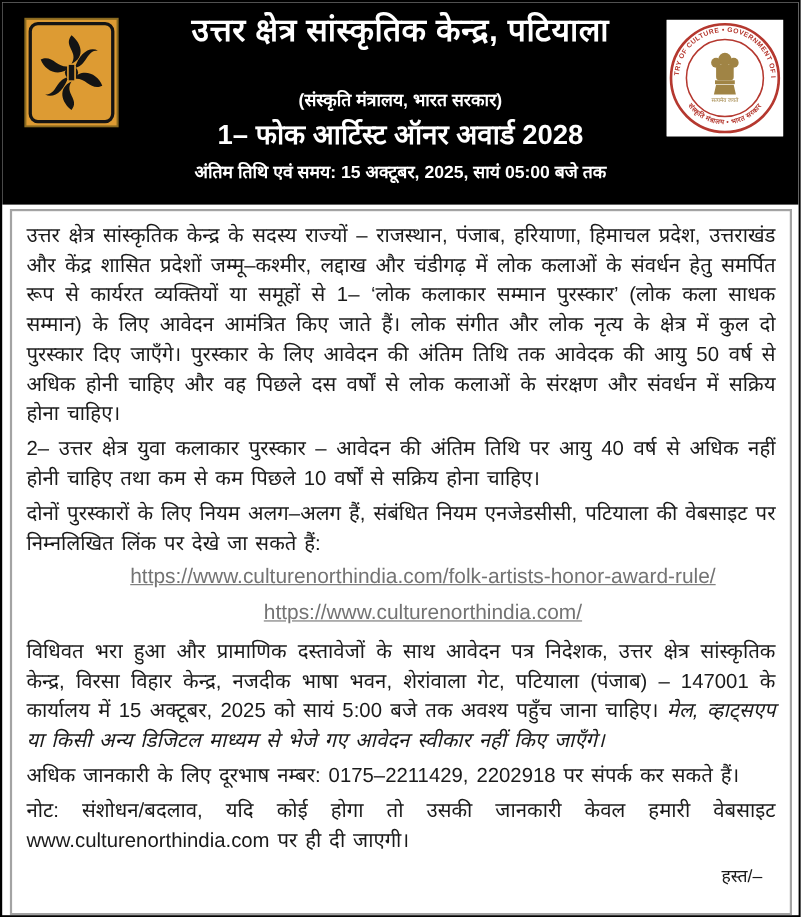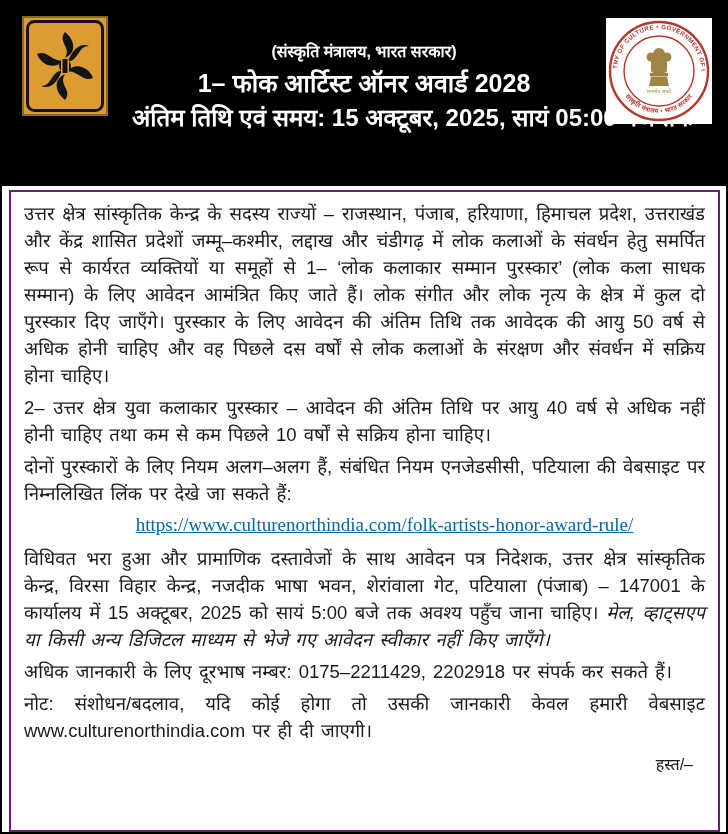--- a/index.html
+++ b/index.html
@@ -27,45 +27,45 @@
   }
   .hdr-logo-right {
     position:absolute; right:14px; top:16px;
     width:106px; height:106px;
     background:#fff;
   }
   .hdr-text { margin:0 130px; }
   .org-name   { font-size:29px; font-weight:700; line-height:40px; letter-spacing:.5px; }
   .org-sub    { font-size:16px; font-weight:700; line-height:24px;margin-top:32px; }
   .award-line { font-size:25px; font-weight:700; line-height:34px; margin-top:2px; }
-  .deadline   { font-size:24px; font-weight:700; line-height:32px; margin-top:2px; white-space:nowrap; }
+  .deadline   { font-size:16px; font-weight:700; line-height:32px; margin-top:2px; white-space:nowrap; }
   
   .body-box {
     margin:4px 6px 0 7px;
-    border:2px solid #701a75;
+    border:2px solid #a3a3a3;
     height:642px;
     padding:8px 13px 4px 13px;
     color:#1a1a1a;
     overflow:hidden;
   }
   .para {
     font-size:18.5px;
     line-height:27px;
     text-align:justify;
     margin-bottom:5px;
     word-spacing:2px;
   }
   .para .it { font-style:italic; }
   .para .bold-site { font-weight:400; font-family:"Liberation Sans", sans-serif; }
   .link-row { text-align:center; line-height:26px; margin:2px 0 6px 0; }
   .link-row a {
-    color:#0369a1;
+    color:#737373;
     text-decoration:underline;
     font-size:19px;
-    font-family:Liberation Serif, serif;
+    font-family:Liberation Sans, sans-serif;
     margin-left:40px;
   }
   
   .sig { text-align:right; padding-right:12px; margin-top:10px; }
   .sig-signed      { font-size:16px; line-height:22px; }
 </style>
 </head>
 <body>
 
 <div class="page">
@@ -112,39 +112,43 @@
           <circle cx="61" cy="39" r="4.5"></circle>
           <rect x="45" y="41" width="16" height="14" rx="3"></rect>
           <rect x="44" y="55" width="18" height="3.5"></rect>
           <path d="M45 59 L61 59 L63 68 L43 68 Z"></path>
         </g>
         <text x="53" y="75" font-size="5" text-anchor="middle" fill="#a08445">सत्यमेव जयते</text>
       </svg>
     </div>
 
     <div class="hdr-text">
+      <div class="org-name">उत्तर क्षेत्र सांस्कृतिक केन्द्र, पटियाला</div>
       <div class="org-sub">(संस्कृति मंत्रालय, भारत सरकार)</div>
       <div class="award-line">1– फोक आर्टिस्ट ऑनर अवार्ड 2028</div>
       <div class="deadline">अंतिम तिथि एवं समय: 15 अक्टूबर, 2025, सायं 05:00 बजे तक</div>
     </div>
   </header>
 
   <main class="body-box">
 
     <p class="para">उत्तर क्षेत्र सांस्कृतिक केन्द्र के सदस्य राज्यों – राजस्थान, पंजाब, हरियाणा, हिमाचल प्रदेश, उत्तराखंड और केंद्र शासित प्रदेशों जम्मू–कश्मीर, लद्दाख और चंडीगढ़ में लोक कलाओं के संवर्धन हेतु समर्पित रूप से कार्यरत व्यक्तियों या समूहों से 1– ‘लोक कलाकार सम्मान पुरस्कार’ (लोक कला साधक सम्मान) के लिए आवेदन आमंत्रित किए जाते हैं। लोक संगीत और लोक नृत्य के क्षेत्र में कुल दो पुरस्कार दिए जाएँगे। पुरस्कार के लिए आवेदन की अंतिम तिथि तक आवेदक की आयु 50 वर्ष से अधिक होनी चाहिए और वह पिछले दस वर्षों से लोक कलाओं के संरक्षण और संवर्धन में सक्रिय होना चाहिए।</p>
 
     <p class="para">2– उत्तर क्षेत्र युवा कलाकार पुरस्कार – आवेदन की अंतिम तिथि पर आयु 40 वर्ष से अधिक नहीं होनी चाहिए तथा कम से कम पिछले 10 वर्षों से सक्रिय होना चाहिए।</p>
 
     <p class="para">दोनों पुरस्कारों के लिए नियम अलग–अलग हैं, संबंधित नियम एनजेडसीसी, पटियाला की वेबसाइट पर निम्नलिखित लिंक पर देखे जा सकते हैं:</p>
 
     <div class="link-row">
       <a href="#">https://www.culturenorthindia.com/folk-artists-honor-award-rule/</a>
     </div>
 
 
+    <div class="link-row">
+      <a href="#">https://www.culturenorthindia.com/</a>
+    </div>
 
     <p class="para"><span>विधिवत भरा हुआ और प्रामाणिक दस्तावेजों के साथ आवेदन पत्र निदेशक, उत्तर क्षेत्र सांस्कृतिक केन्द्र, विरसा विहार केन्द्र, नजदीक भाषा भवन, शेरांवाला गेट, पटियाला (पंजाब) – 147001 के कार्यालय में 15 अक्टूबर, 2025 को सायं 5:00 बजे तक अवश्य पहुँच जाना चाहिए। </span><span class="it">मेल, व्हाट्सएप या किसी अन्य डिजिटल माध्यम से भेजे गए आवेदन स्वीकार नहीं किए जाएँगे।</span></p>
 
     <p class="para">अधिक जानकारी के लिए दूरभाष नम्बर: 0175–2211429, 2202918 पर संपर्क कर सकते हैं।</p>
 
     <p class="para"><span>नोट: संशोधन/बदलाव, यदि कोई होगा तो उसकी जानकारी केवल हमारी वेबसाइट </span><span class="bold-site">www.culturenorthindia.com</span><span> पर ही दी जाएगी।</span></p>
 
     <div class="sig">
       <div class="sig-signed">हस्त/–</div>
 

